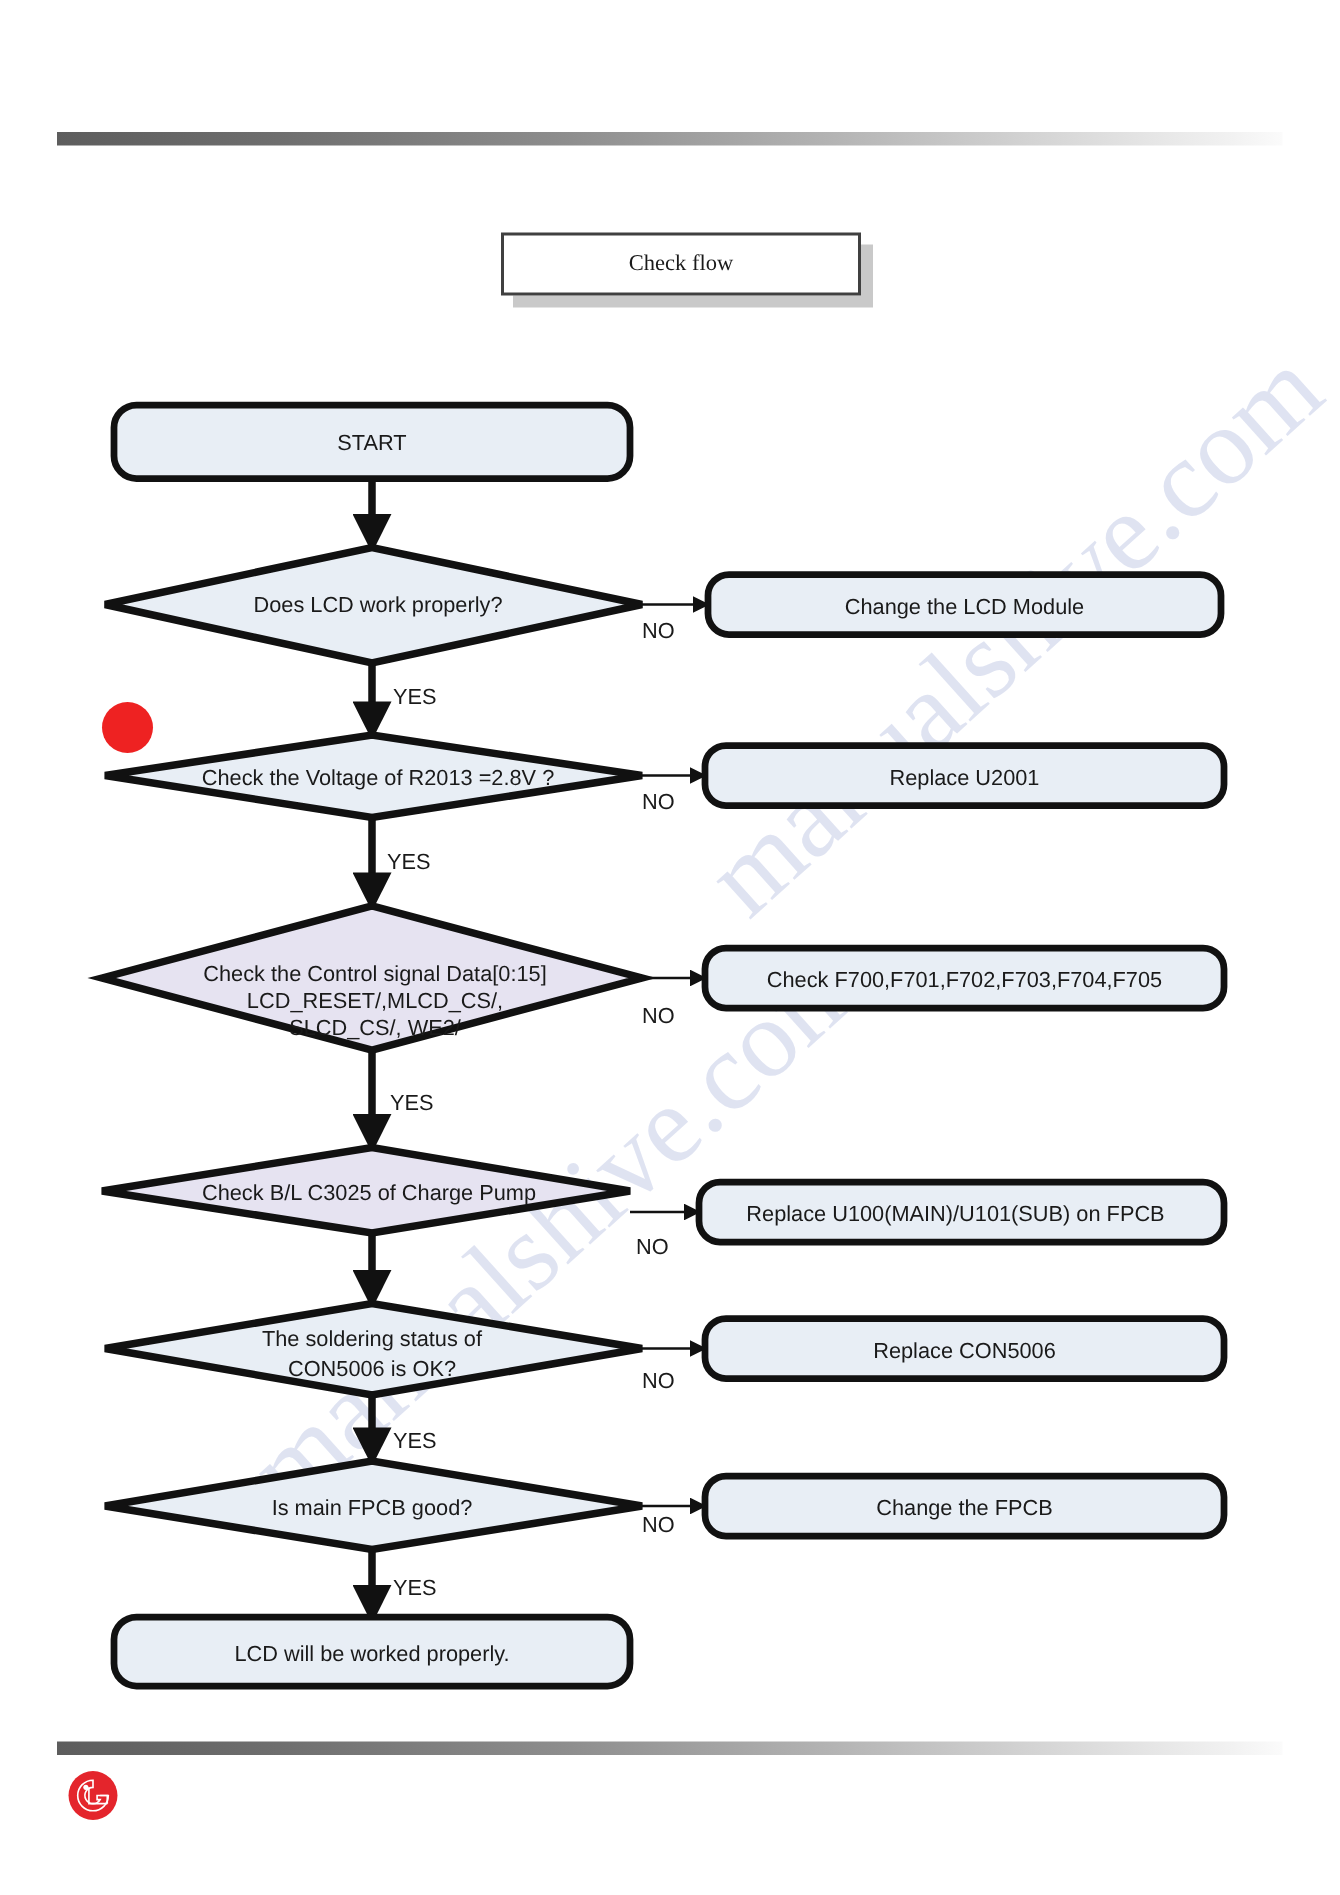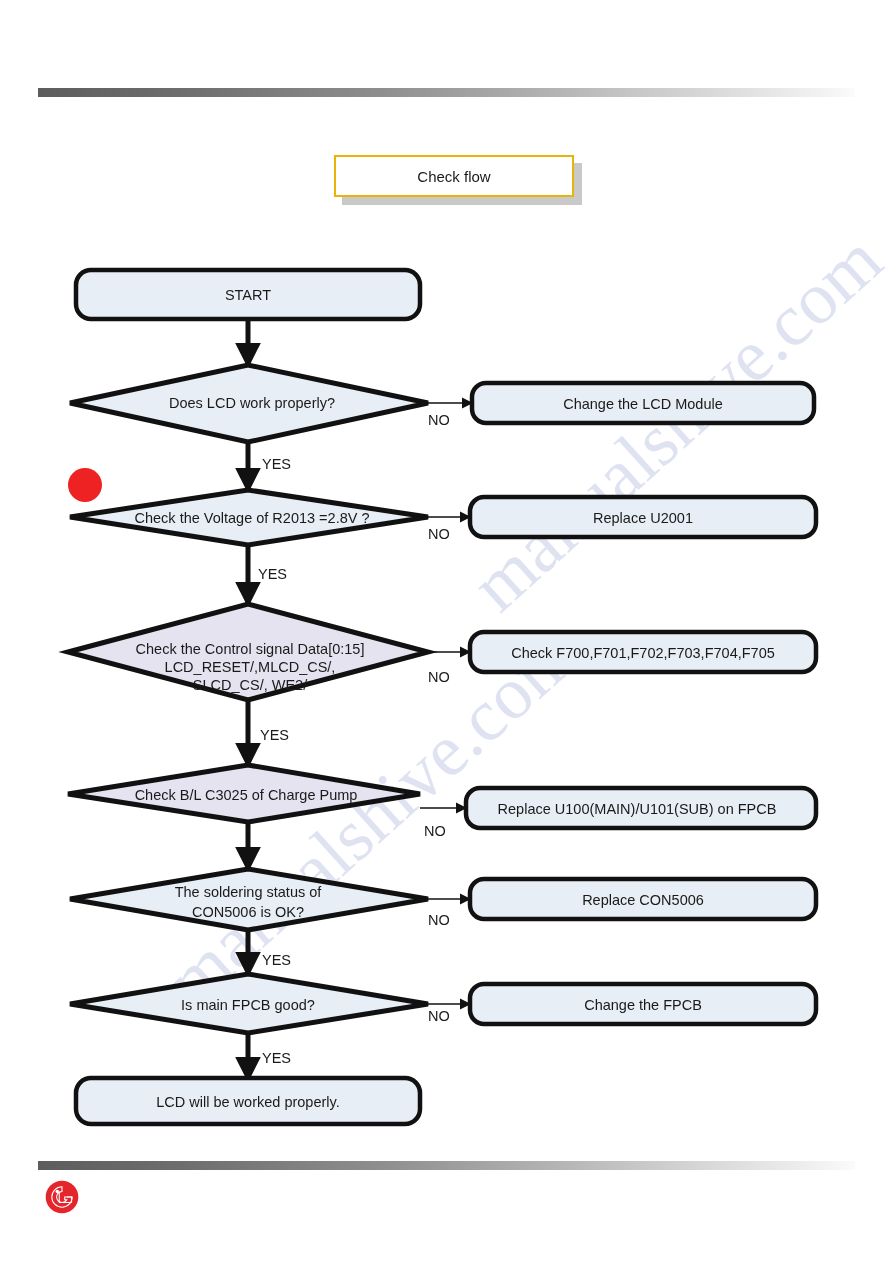--- a/index.html
+++ b/index.html
@@ -14,23 +14,23 @@
   .rule{
     position:absolute;left:38px;width:817px;height:9px;
     background:linear-gradient(to right,#5d5d5d 0%,#6e6e6e 18%,#8e8e8e 42%,#b5b5b5 64%,#d8d8d8 82%,#f2f2f2 96%,#fbfbfb 100%);
   }
   .rule.top{top:88px;}
   .rule.bottom{top:1161px;}
 
   
   .titlebox{
     position:absolute;left:334px;top:155px;width:240px;height:42px;
-    background:#ffffff;border:2px solid #eab308;box-sizing:border-box;
+    background:#ffffff;border:2px solid #404040;box-sizing:border-box;
     display:flex;align-items:center;justify-content:center;
-    font-size:15px;color:#1a1a1a;z-index:5;
+    font-size:15px;color:#1a1a1a;z-index:5;font-family:Liberation Serif, serif;
   }
   .titleshadow{
     position:absolute;left:342px;top:163px;width:240px;height:42px;
     background:#c9c9c9;z-index:4;
   }
 
   
   .flow{position:absolute;left:0;top:0;width:893px;height:1263px;}
 
   .shape-label{

